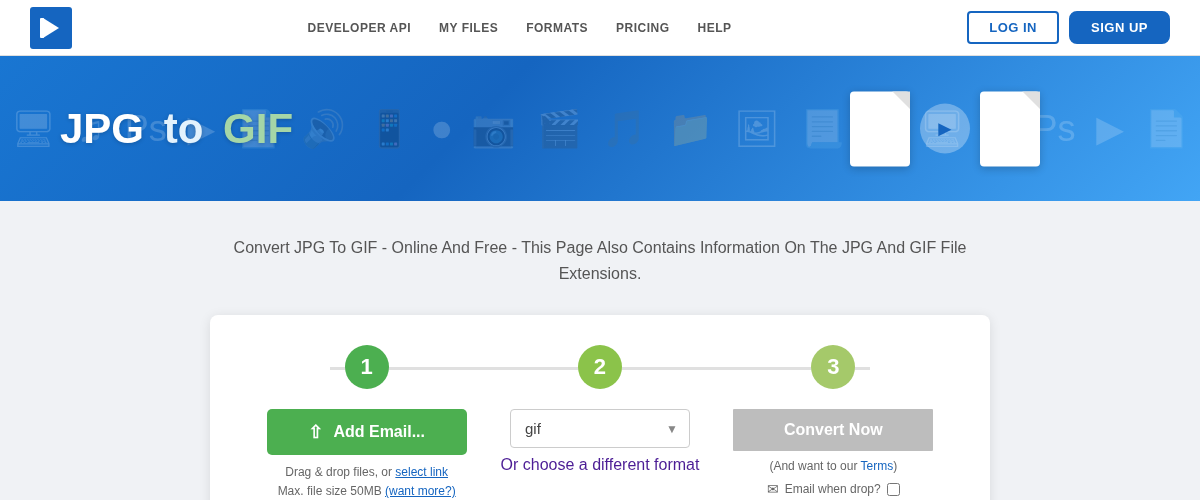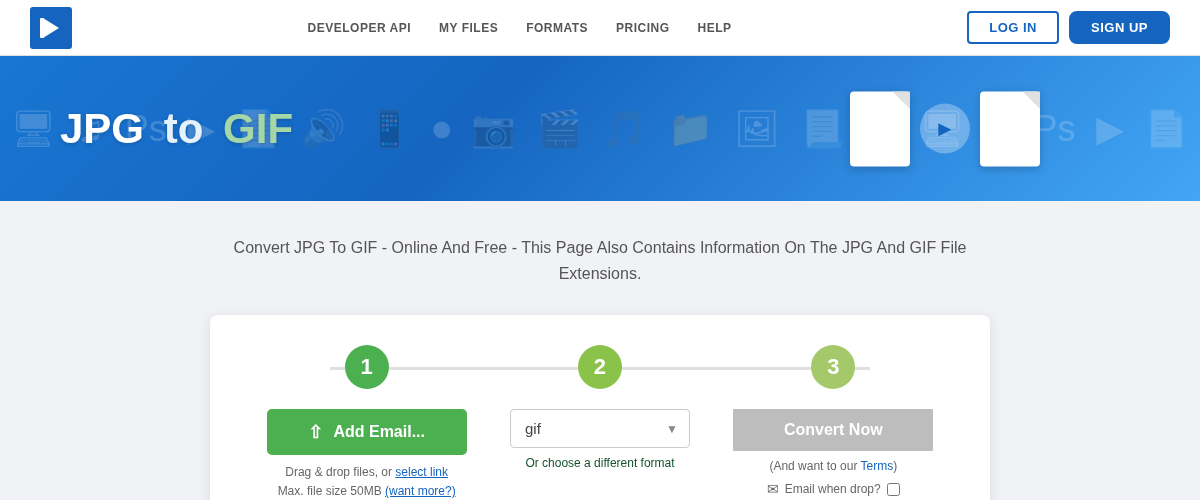--- a/index.html
+++ b/index.html
@@ -296,22 +296,22 @@
     .select-arrow {
       position: absolute;
       right: 12px;
       top: 50%;
       transform: translateY(-50%);
       color: #888;
       pointer-events: none;
       font-size: 12px;
     }
     .format-hint {
-      font-size: 12px;
-      color: #14532d;
+      font-size: 16px;
+      color: #4c1d95;
     }
 
     
     .btn-convert {
       background: #bdbdbd;
       color: #fff;
       border: none;
       border-radius: 1px;
       padding: 12px 28px;
       font-size: 16px;

